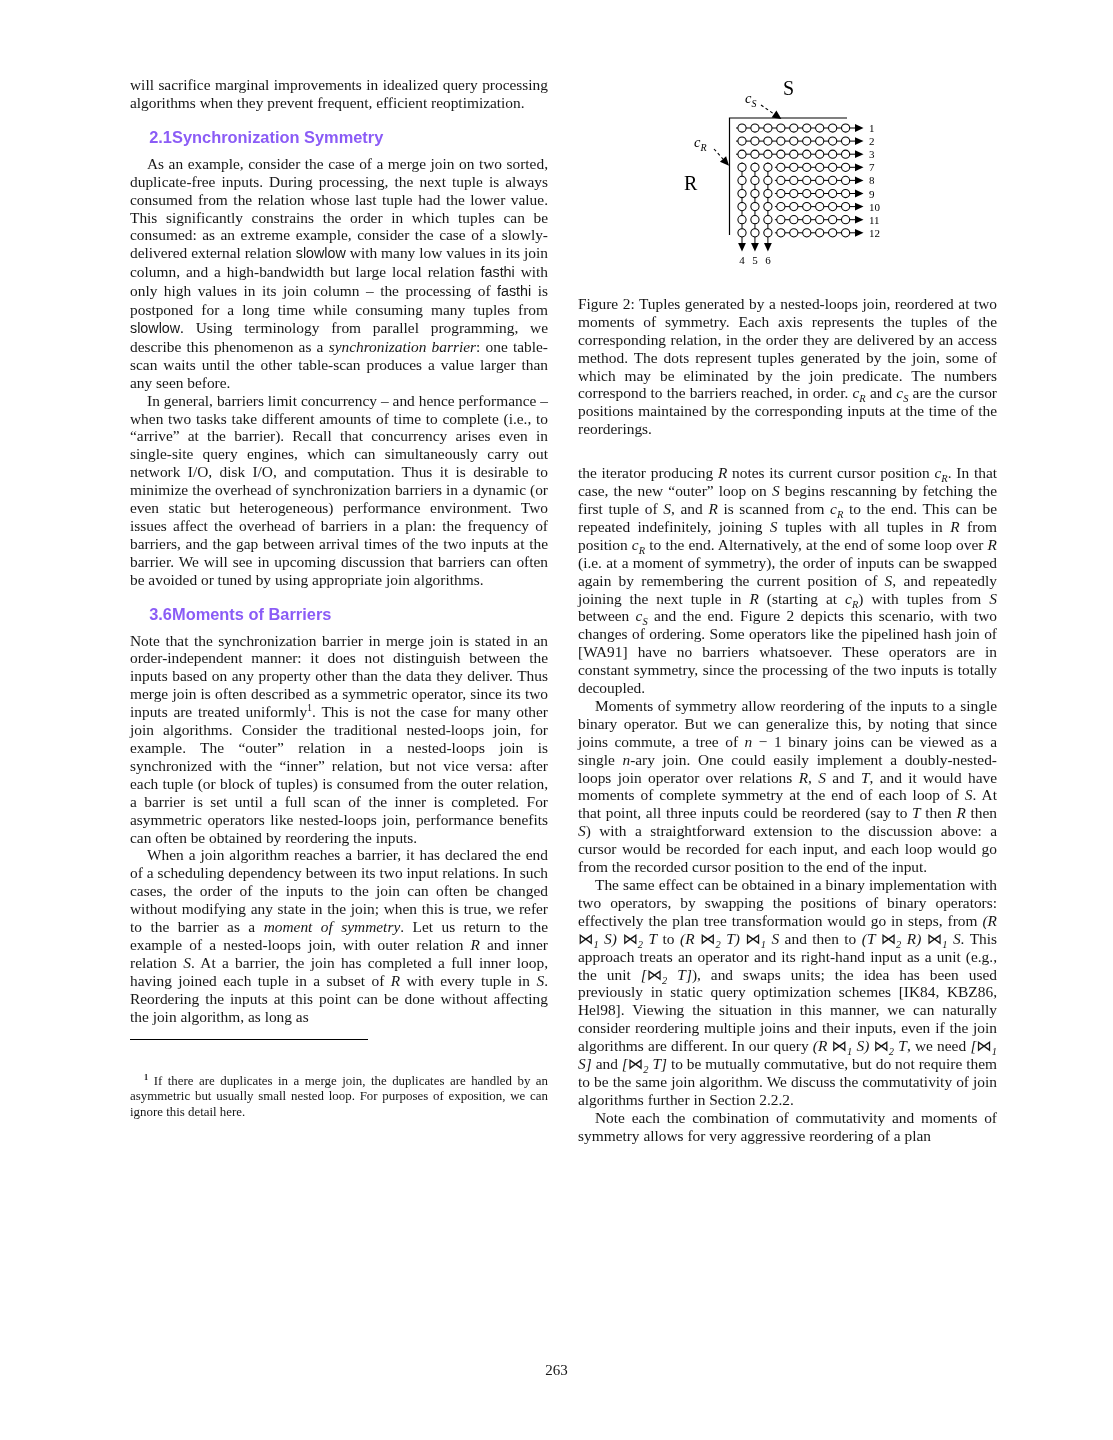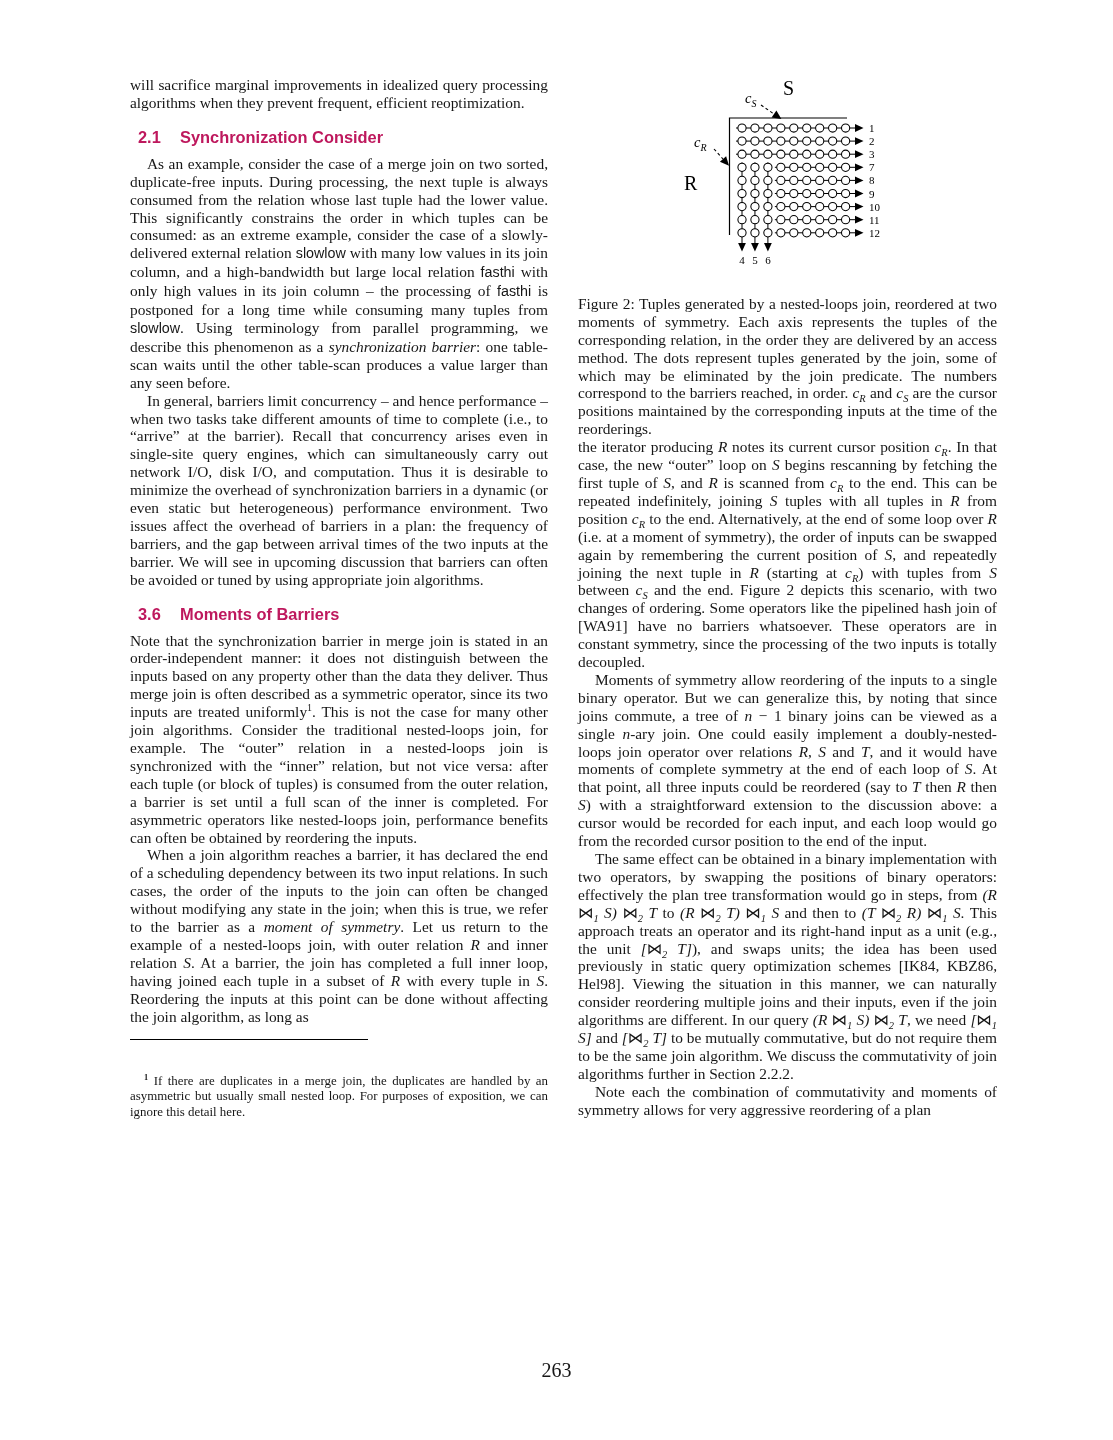--- a/index.html
+++ b/index.html
@@ -12,46 +12,46 @@
   .col.left  { left:130px; width:418px; }
   .col.right { left:578px; width:419px; top:70px; }
   p { margin:0; text-align:justify; }
   p.ind { text-indent:17px; }
   .sf { font-family:"Liberation Sans", sans-serif; font-size:0.93em; }
   .mi { font-style:italic; font-family:"Liberation Serif","DejaVu Sans",serif; }
   .mi sub { font-size:0.68em; line-height:0; }
   sup { font-size:0.65em; line-height:0; }
   h2 {
     font-family:"Liberation Sans", sans-serif; font-weight:bold; font-size:16.4px;
-    margin:16px 0 9px 8px; display:flex; line-height:18px; color:#be185d;
+    margin:16px 0 9px 0; display:flex; line-height:18px; color:#8b5cf6;text-align:right;
   }
   h2 .num { width:42px; flex:0 0 42px; }
   .figure-block { margin:0; }
-  .caption { margin-top:13px; }
+  .caption { margin-top:13px; margin-bottom:26px; }
   .footnote { margin-top:13px; font-size:12.9px; line-height:15.5px; }
   .footnote-rule { width:238px; border-top:1.6px solid #000; margin-bottom:6px; }
   .footnote p { text-indent:14px;margin-top:34px; }
   .footnote sup { font-weight:bold; }
   .pageno {
     position:absolute; top:1362px; left:0; width:100%;
-    text-align:center; font-size:20px;
+    text-align:center; font-size:15px;
   }
   svg text { font-family:"Liberation Serif", serif; fill:#000; }
 </style>
 </head>
 <body>
 
 <div class="page">
 
   <div class="col left">
     <p>will sacrifice marginal improvements in idealized query processing algorithms when they prevent frequent, efficient reoptimization.</p>
 
     <h2>
       <span class="num">2.1</span>
-      <span>Synchronization Consider</span>
+      <span>Synchronization Symmetry</span>
     </h2>
     <p class="ind">As an example, consider the case of a merge join on two sorted, duplicate-free inputs. During processing, the next tuple is always consumed from the relation whose last tuple had the lower value. This significantly constrains the order in which tuples can be consumed: as an extreme example, consider the case of a slowly-delivered external relation <span class="sf">slowlow</span> with many low values in its join column, and a high-bandwidth but large local relation <span class="sf">fasthi</span> with only high values in its join column – the processing of <span class="sf">fasthi</span> is postponed for a long time while consuming many tuples from <span class="sf">slowlow</span>. Using terminology from parallel programming, we describe this phenomenon as a <i>synchronization barrier</i>: one table-scan waits until the other table-scan produces a value larger than any seen before.</p>
     <p class="ind">In general, barriers limit concurrency – and hence performance – when two tasks take different amounts of time to complete (i.e., to “arrive” at the barrier). Recall that concurrency arises even in single-site query engines, which can simultaneously carry out network I/O, disk I/O, and computation. Thus it is desirable to minimize the overhead of synchronization barriers in a dynamic (or even static but heterogeneous) performance environment. Two issues affect the overhead of barriers in a plan: the frequency of barriers, and the gap between arrival times of the two inputs at the barrier. We will see in upcoming discussion that barriers can often be avoided or tuned by using appropriate join algorithms.</p>
 
     <h2>
       <span class="num">3.6</span>
       <span>Moments of Barriers</span>
     </h2>
     <p>Note that the synchronization barrier in merge join is stated in an order-independent manner: it does not distinguish between the inputs based on any property other than the data they deliver. Thus merge join is often described as a symmetric operator, since its two inputs are treated uniformly<sup>1</sup>. This is not the case for many other join algorithms. Consider the traditional nested-loops join, for example. The “outer” relation in a nested-loops join is synchronized with the “inner” relation, but not vice versa: after each tuple (or block of tuples) is consumed from the outer relation, a barrier is set until a full scan of the inner is completed. For asymmetric operators like nested-loops join, performance benefits can often be obtained by reordering the inputs.</p>
     <p class="ind">When a join algorithm reaches a barrier, it has declared the end of a scheduling dependency between its two input relations. In such cases, the order of the inputs to the join can often be changed without modifying any state in the join; when this is true, we refer to the barrier as a <i>moment of symmetry</i>. Let us return to the example of a nested-loops join, with outer relation <span class="mi">R</span> and inner relation <span class="mi">S</span>. At a barrier, the join has completed a full inner loop, having joined each tuple in a subset of <span class="mi">R</span> with every tuple in <span class="mi">S</span>. Reordering the inputs at this point can be done without affecting the join algorithm, as long as</p>

